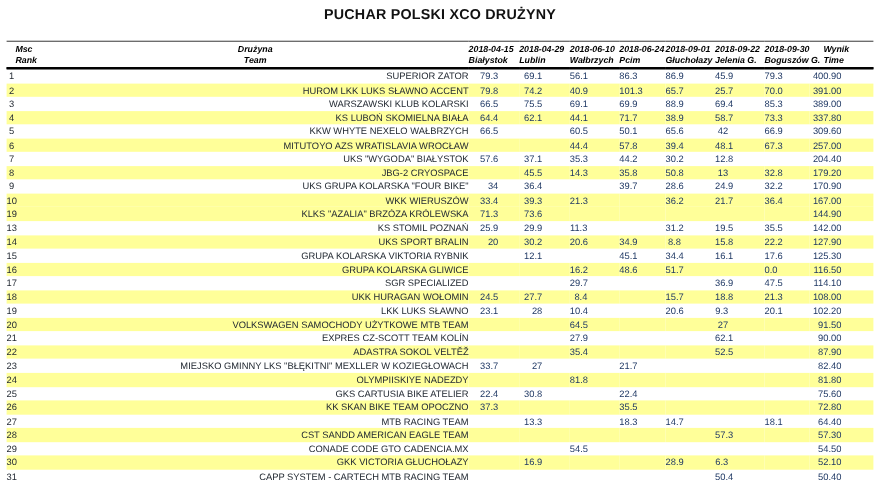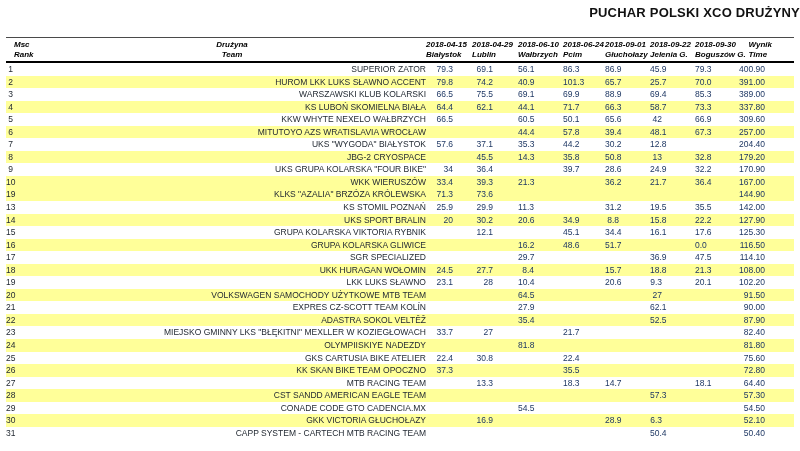--- a/index.html
+++ b/index.html
@@ -3,21 +3,21 @@
 <meta charset="utf-8">
 <style>
   html,body{margin:0;padding:0;}
   body{
     width:800px;height:451px;overflow:hidden;background:#ffffff;
     font-family:"Liberation Sans","DejaVu Sans",sans-serif;
     -webkit-text-size-adjust:none;
   }
   .page{width:800px;height:451px;position:relative;}
   .title{
-    text-align:right;font-size:13px;font-weight:bold;color:#111;
+    text-align:center;font-size:13px;font-weight:bold;color:#111;
     padding-top:5px;letter-spacing:.2px;
   }
   table.results{
     border-collapse:collapse;table-layout:fixed;
     width:788px;margin:17px 6px 0 6px;
   }
   thead th{
     font-size:8px;font-weight:bold;font-style:italic;color:#000;
     text-align:left;vertical-align:bottom;line-height:9.5px;
     padding:2px 0 2px 0;white-space:nowrap;overflow:visible;
@@ -160,21 +160,21 @@
           <td class="total">389.00</td>
         </tr>
 
     <tr class="hl">
       <td class="rank">4</td>
       <td class="team">KS LUBOŃ SKOMIELNA BIAŁA</td>
     <td class="num c1">64.4</td>
           <td class="num c2">62.1</td>
           <td class="num c3">44.1</td>
           <td class="num c4">71.7</td>
-          <td class="num c5">66.3</td>
+          <td class="num c5">38.9</td>
           <td class="num c6">58.7</td>
           <td class="num c7">73.3</td>
           <td class="total">337.80</td>
         </tr>
 
     <tr>
       <td class="rank">5</td>
       <td class="team">KKW WHYTE NEXELO WAŁBRZYCH</td>
     <td class="num c1">66.5</td>
           <td class="num c2"></td>

